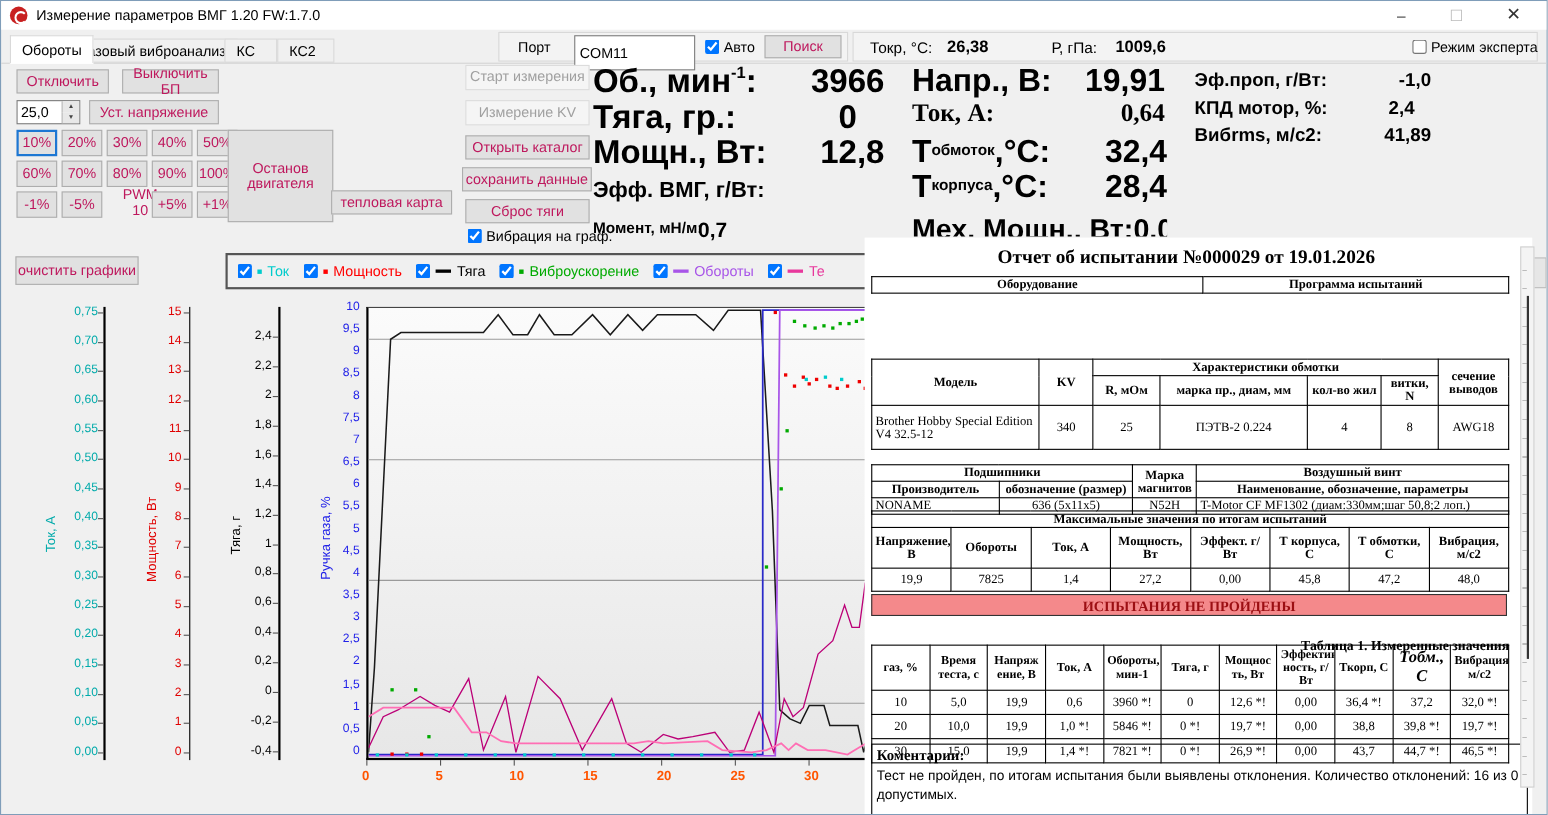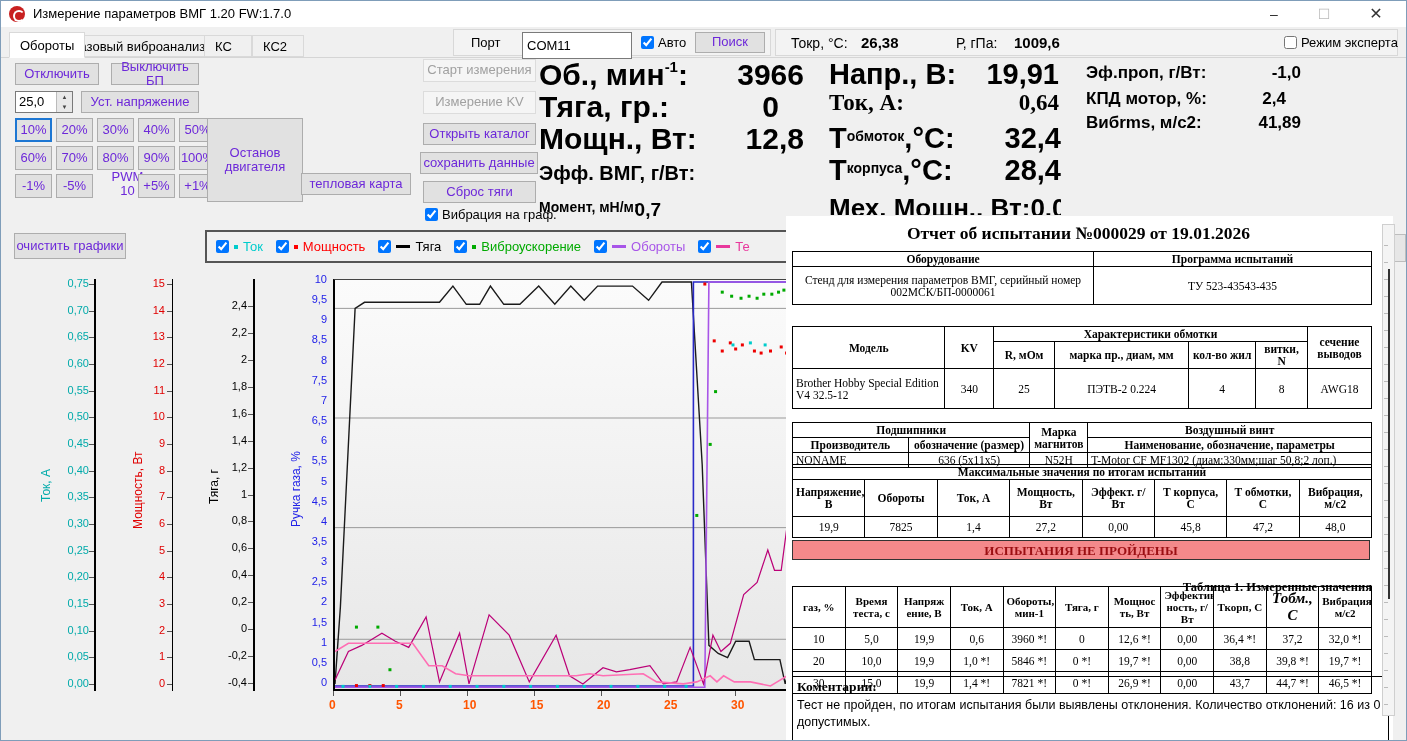--- a/index.html
+++ b/index.html
@@ -15,21 +15,21 @@
   .tab{position:absolute;top:6px;height:22px;line-height:22px;padding:0 10px;font-size:13px;background:#f0f0f0;border:1px solid #d9d9d9;box-sizing:border-box;}
   .tab.active{top:3px;height:26px;line-height:25px;background:#fff;border-bottom:1px solid #fff;z-index:2;}
   .grpbox{position:absolute;border:1px solid #d8d8d8;background:#f3f3f3;box-sizing:border-box;}
   .lbl{position:absolute;font-size:13px;color:#000;white-space:nowrap;}
   .tbx{position:absolute;background:#fff;border:1px solid #7a7a7a;font-size:13px;padding:1px 4px;box-sizing:border-box;font-family:"Liberation Sans",sans-serif;}
   .chk{display:flex;align-items:center;gap:4px;position:absolute;font-size:13px;white-space:nowrap;}
   .chk input{width:13px;height:13px;margin:0;}
   .envval{font-weight:bold;font-size:15px;}
   .envlbl{font-size:14px;}
   
-  .btn{position:absolute;background:#e1e1e1;border:1px solid #adadad;box-sizing:border-box;font-size:13px;display:flex;align-items:center;justify-content:center;text-align:center;cursor:default;color:#6d28d9;line-height:1.1;}
+  .btn{position:absolute;background:#e1e1e1;border:1px solid #adadad;box-sizing:border-box;font-size:13px;display:flex;align-items:center;justify-content:center;text-align:center;cursor:default;color:#be185d;line-height:1.1;}
   .btn.disabled{background:#f5f5f5;border-color:#dcdcdc;color:#a0a0a0;}
   .btn.sel{border:2px solid #1d77d3;}
   .btn.flat{border:none;background:transparent;}
   
   .spin{position:absolute;width:58px;height:22px;background:#fff;border:1px solid #7a7a7a;box-sizing:border-box;}
   .spin .val{position:absolute;left:3px;top:2px;font-size:13px;}
   .spin .arr{position:absolute;right:0;width:15px;height:10px;background:#e8e8e8;border-left:1px solid #bbb;font-size:6px;line-height:10px;text-align:center;color:#444;}
   
   .ro{position:absolute;display:flex;font-weight:bold;color:#000;white-space:nowrap;}
   .ro .v{text-align:right;}
@@ -79,21 +79,21 @@
   <div class="tabrow">
     <div class="tab active" style="left:8px;">Обороты</div>
     <div class="tab" style="left:59px;">Базовый виброанализ</div>
     <div class="tab" style="left:203px;width:48px;">КС</div>
     <div class="tab" style="left:251px;width:52px;">КС2</div>
   </div>
   <div class="sep" style="left:0;top:56px;width:100%;height:1px;"></div>
 
   <div class="grpbox" style="left:452px;top:28px;width:318px;height:27px;"></div>
   <span class="lbl" style="left:470px;top:34px;">Порт</span>
-  <input class="tbx" style="left: 521px; top: 31px; width: 110px; height: 27px;" value="COM11">
+  <input class="tbx" style="left: 521px; top: 31px; width: 110px; height: 32px;" value="COM11">
   <label class="chk" style="left:640px;top:34px;">
       <input type="checkbox" checked="" style="">
       <span>Авто</span>
     </label>
   <div class="btn" style="left:694px;top:31px;width:70px;height:21px;">Поиск</div>
 
   <div class="grpbox" style="left:774px;top:28px;width:623px;height:27px;"></div>
   <span class="lbl envlbl" style="left:790px;top:34px;">Токр, °С:</span>
   <span class="lbl envval" style="left:860px;top:33px;">26,38</span>
   <span class="lbl envlbl" style="left:955px;top:34px;">Р, гПа:</span>
@@ -446,24 +446,20 @@
     <table style="top:35px;">
       <colgroup>
           <col style="width:52%">
           <col style="width:48%">
         </colgroup>
       <tbody>
           <tr>
         <th>Оборудование</th>
         <th>Программа испытаний</th>
       </tr>
-      <tr style="height:38px;">
-        <td>Стенд для измерения параметров ВМГ, серийный номер 002МСК/БП-0000061</td>
-        <td>ТУ 523-43543-435</td>
-      </tr>
     </tbody>
       </table>
 
     <table style="top:110px;">
       <colgroup>
           <col style="width:25%">
           <col style="width:8%">
           <col style="width:10%">
           <col style="width:22%">
           <col style="width:11%">

